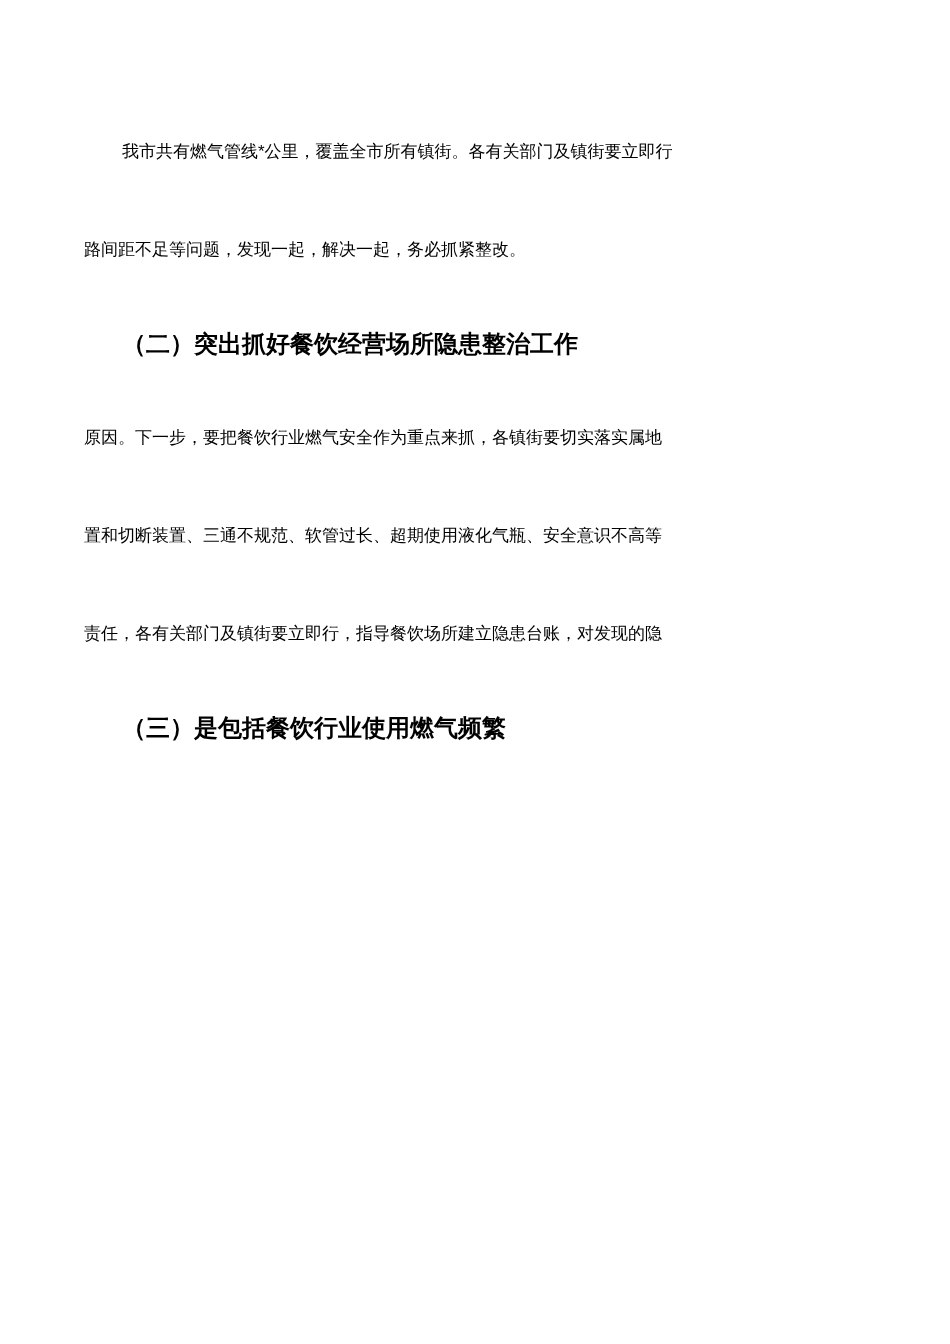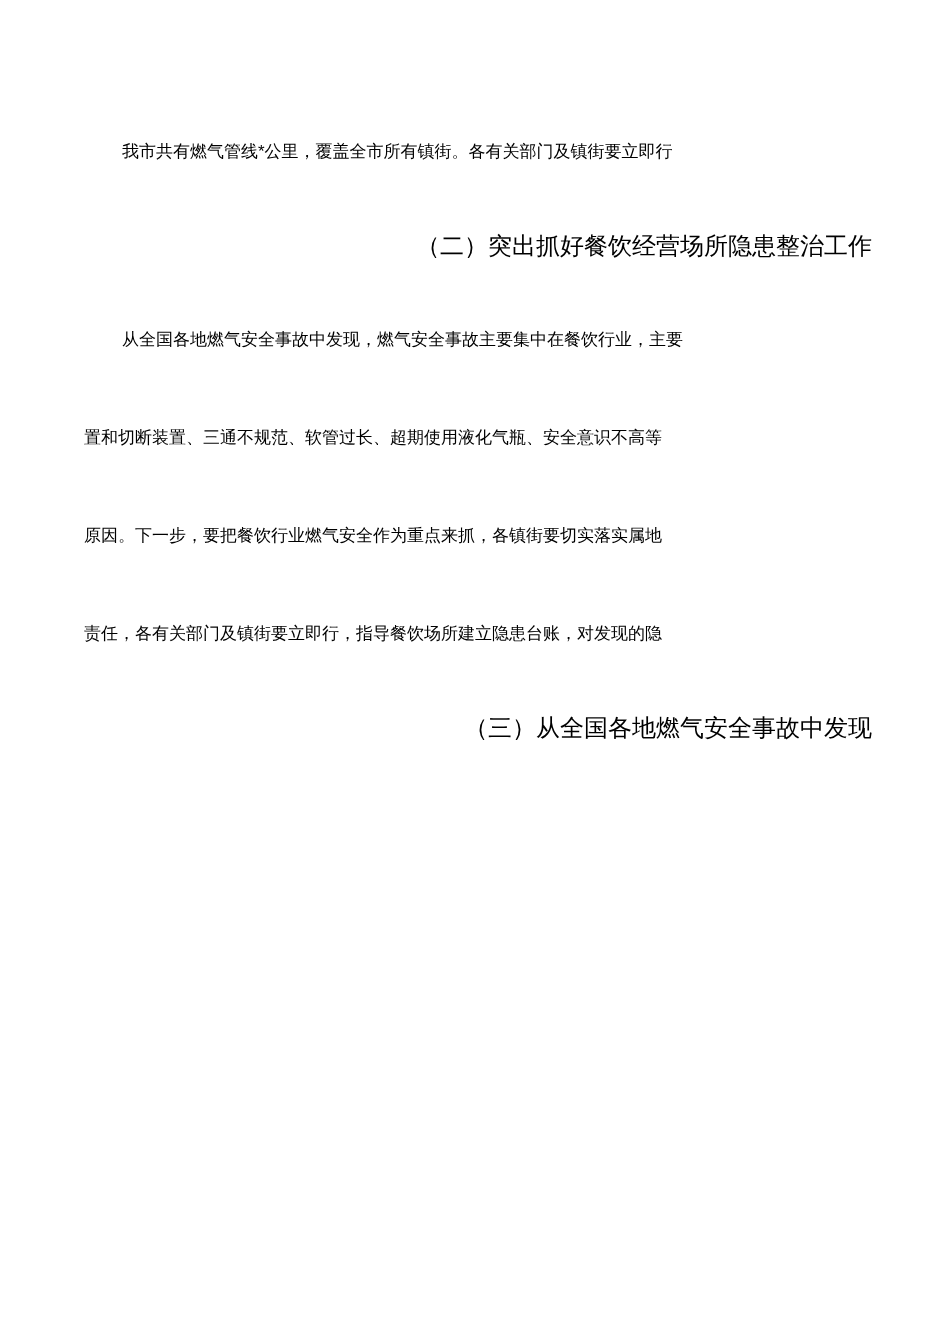--- a/index.html
+++ b/index.html
@@ -24,40 +24,39 @@
     font-size: 17px;
     line-height: 98px;
     height: 98px;
     letter-spacing: 0;
     white-space: nowrap;
     color: #000000;
   }
   .heading-line {
     margin: 0;
     font-size: 24px;
-    font-weight: normal;
+    font-weight: bold;
     line-height: 90px;
     height: 90px;
     white-space: nowrap;
     color: #000000;
-    text-align: right;
   }
   .indent {
     padding-left: 38px;
   }
 </style>
 </head>
 <body>
 
 <div class="page">
 
   <p class="body-line indent">我市共有燃气管线*公里，覆盖全市所有镇街。各有关部门及镇街要立即行</p>
+  <p class="body-line">路间距不足等问题，发现一起，解决一起，务必抓紧整改。</p>
 
   <h2 class="heading-line indent">（二）突出抓好餐饮经营场所隐患整治工作</h2>
 
-  <p class="body-line indent">从全国各地燃气安全事故中发现，燃气安全事故主要集中在餐饮行业，主要</p>
+  <p class="body-line">原因。下一步，要把餐饮行业燃气安全作为重点来抓，各镇街要切实落实属地</p>
   <p class="body-line">置和切断装置、三通不规范、软管过长、超期使用液化气瓶、安全意识不高等</p>
-  <p class="body-line">原因。下一步，要把餐饮行业燃气安全作为重点来抓，各镇街要切实落实属地</p>
   <p class="body-line">责任，各有关部门及镇街要立即行，指导餐饮场所建立隐患台账，对发现的隐</p>
 
-  <h2 class="heading-line indent">（三）从全国各地燃气安全事故中发现</h2>
+  <h2 class="heading-line indent">（三）是包括餐饮行业使用燃气频繁</h2>
 
 </div>
 
 </body></html>

